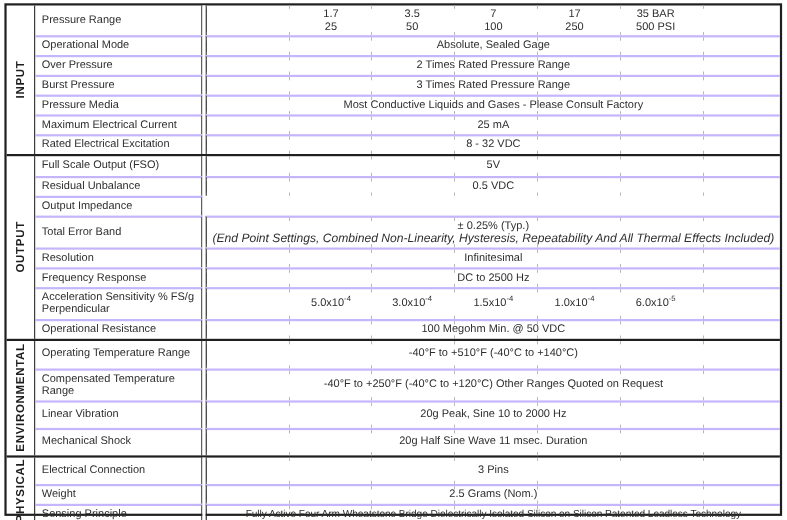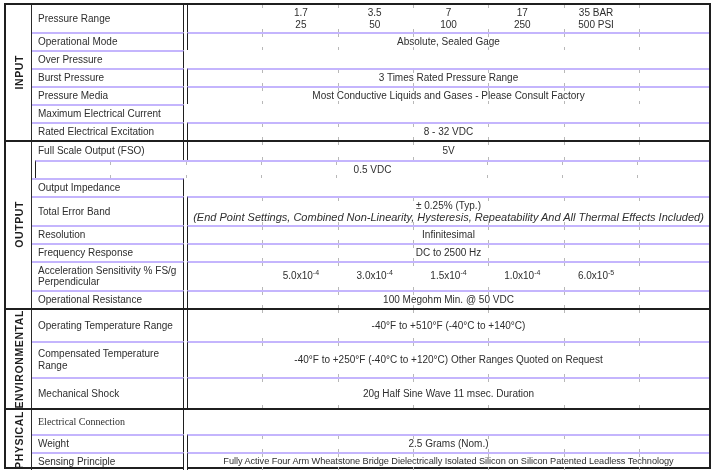--- a/index.html
+++ b/index.html
@@ -43,21 +43,21 @@
   
   .vcell::before, .vcell::after {
     content:""; position:absolute; left:0; right:0; height:3px; pointer-events:none;
     background-image:repeating-linear-gradient(to right,
       transparent 0px, transparent 74.3px, #b8b8b8 74.3px, #b8b8b8 75.3px);
   }
   .vcell::before { top:0; }
   .vcell::after  { bottom:0; }
   
   .g2 .pcell, .g2 .vcell { min-height:25px; }
-  .g3 .row:first-child > .pcell, .g3 .row:first-child > .vcell { min-height:24px;font-family:Liberation Serif, serif; }
+  .g3 .row:first-child > .pcell, .g3 .row:first-child > .vcell { min-height:24px; }
   .subcols {
     display:flex; width:100%; box-sizing:border-box; padding:0 74px;
   }
   .subcol { flex:1 1 0; text-align:center; line-height:11.5px; }
   .value-note { font-style:italic; font-size:11px; line-height:11px; }
   .value-small { font-size:9.2px; letter-spacing:-0.05px; }
   sup.exp { font-size:7px; line-height:0; vertical-align:4px; letter-spacing:0; }
 </style>
 </head>
 <body>
@@ -100,38 +100,44 @@
           <div class="row">
             <div class="pcell">Operational Mode</div>
             <div class="vgap"></div>
             <div class="vcell">
               <div>Absolute, Sealed Gage</div>
             </div>
           </div>
           <div class="row">
             <div class="pcell">Over Pressure</div>
             <div class="vgap"></div>
+            <div class="vcell">
+              <div>2 Times Rated Pressure Range</div>
+            </div>
           </div>
           <div class="row">
             <div class="pcell">Burst Pressure</div>
             <div class="vgap"></div>
             <div class="vcell">
               <div>3 Times Rated Pressure Range</div>
             </div>
           </div>
           <div class="row">
             <div class="pcell">Pressure Media</div>
             <div class="vgap"></div>
             <div class="vcell">
               <div>Most Conductive Liquids and Gases - Please Consult Factory</div>
             </div>
           </div>
           <div class="row">
             <div class="pcell">Maximum Electrical Current</div>
             <div class="vgap"></div>
+            <div class="vcell">
+              <div>25 mA</div>
+            </div>
           </div>
           <div class="row">
             <div class="pcell">Rated Electrical Excitation</div>
             <div class="vgap"></div>
             <div class="vcell">
               <div>8 - 32 VDC</div>
             </div>
           </div>
         </div>
       </div>
@@ -141,20 +147,21 @@
         </div>
         <div class="grows">
           <div class="row">
             <div class="pcell">Full Scale Output (FSO)</div>
             <div class="vgap"></div>
             <div class="vcell">
               <div>5V</div>
             </div>
           </div>
           <div class="row">
+            <div class="pcell">Residual Unbalance</div>
             <div class="vgap"></div>
             <div class="vcell">
               <div>0.5 VDC</div>
             </div>
           </div>
           <div class="row">
             <div class="pcell">Output Impedance</div>
             <div class="vgap"></div>
           </div>
           <div class="row">
@@ -214,36 +221,46 @@
             </div>
           </div>
           <div class="row">
             <div class="pcell">Compensated Temperature Range</div>
             <div class="vgap"></div>
             <div class="vcell">
               <div>-40°F to +250°F (-40°C to +120°C) Other Ranges Quoted on Request</div>
             </div>
           </div>
           <div class="row">
+            <div class="pcell">Linear Vibration</div>
+            <div class="vgap"></div>
+            <div class="vcell">
+              <div>20g Peak, Sine 10 to 2000 Hz</div>
+            </div>
+          </div>
+          <div class="row">
             <div class="pcell">Mechanical Shock</div>
             <div class="vgap"></div>
             <div class="vcell">
               <div>20g Half Sine Wave 11 msec. Duration</div>
             </div>
           </div>
         </div>
       </div>
       <div class="group g3">
         <div class="glabel-cell">
           <span class="glabel-text">PHYSICAL</span>
         </div>
         <div class="grows">
           <div class="row">
             <div class="pcell">Electrical Connection</div>
             <div class="vgap"></div>
+            <div class="vcell">
+              <div>3 Pins</div>
+            </div>
           </div>
           <div class="row">
             <div class="pcell">Weight</div>
             <div class="vgap"></div>
             <div class="vcell">
               <div>2.5 Grams (Nom.)</div>
             </div>
           </div>
           <div class="row">
             <div class="pcell">Sensing Principle</div>

